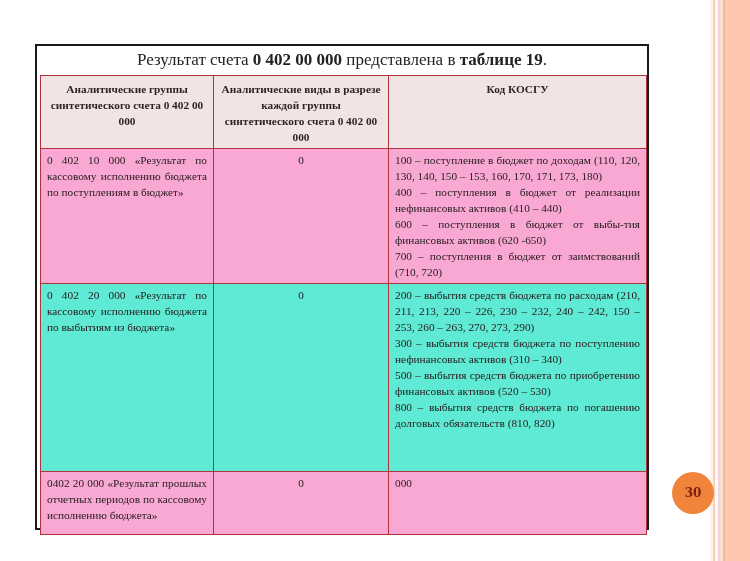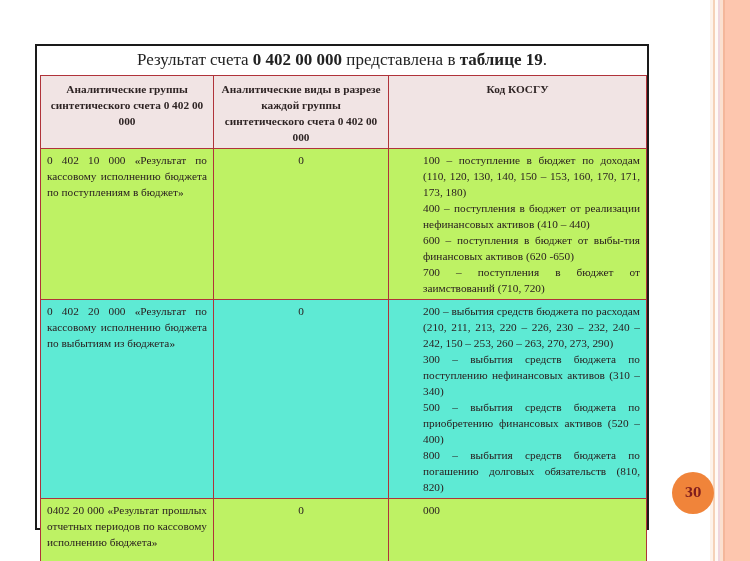--- a/index.html
+++ b/index.html
@@ -23,26 +23,26 @@
   table.tbl {
     position: absolute; left: 3px; top: 29px; width: 606px;
     border-collapse: collapse; table-layout: fixed;
     font-family: "Liberation Serif", serif; font-size: 11.3px; line-height: 16px;
   }
   .tbl td, .tbl th {
     border: 1px solid #b0333a; vertical-align: top; padding: 3px 6px 3px 6px;
     box-sizing: border-box;
   }
   .tbl th { background: #f1e4e4; font-weight: bold; text-align: center; color: #2e2424; padding-top: 5px; }
-  .tbl tr.r1 td, .tbl tr.r3 td { background: #bef264; }
+  .tbl tr.r1 td, .tbl tr.r3 td { background: #f9a8d4; }
   .tbl tr.r2 td { background: #5eead4; }
   .c1 { text-align: justify; }
   .c2 { text-align: center; }
   .c3 { text-align: justify; }
-  .line { display: block; text-align: justify; margin-left: 28px; }
+  .line { display: block; text-align: justify; }
   .page-badge {
     position: absolute; left: 672px; top: 472px; width: 42px; height: 42px; border-radius: 50%;
     background: #f0843a; color: #7f1d1d; font-family: "DejaVu Serif", serif; font-weight: bold;
     font-size: 12px; display: flex; align-items: center; justify-content: center;
   }
 </style>
 </head>
 <body>
 
 <div class="stripes">
@@ -81,21 +81,21 @@
         <span class="line">600 – поступления в бюджет от выбы-тия финансовых активов (620 -650)</span>
         <span class="line">700 – поступления в бюджет от заимствований (710, 720)</span>
       </td>
     </tr>
     <tr class="r2" style="height:188px">
       <td class="c1">0 402 20 000 «Результат по кассовому исполнению бюджета по выбытиям из бюджета»</td>
       <td class="c2">0</td>
       <td class="c3">
         <span class="line">200 – выбытия средств бюджета по расходам (210, 211, 213, 220 – 226, 230 – 232, 240 – 242, 150 – 253, 260 – 263, 270, 273, 290)</span>
         <span class="line">300 – выбытия средств бюджета по поступлению нефинансовых активов (310 – 340)</span>
-        <span class="line">500 – выбытия средств бюджета по приобретению финансовых активов (520 – 400)</span>
+        <span class="line">500 – выбытия средств бюджета по приобретению финансовых активов (520 – 530)</span>
         <span class="line">800 – выбытия средств бюджета по погашению долговых обязательств (810, 820)</span>
       </td>
     </tr>
     <tr class="r3" style="height:63px">
       <td class="c1">0402 20 000 «Результат прошлых отчетных периодов по кассовому исполнению бюджета»</td>
       <td class="c2">0</td>
       <td class="c3">
         <span class="line">000</span>
       </td>
     </tr>

